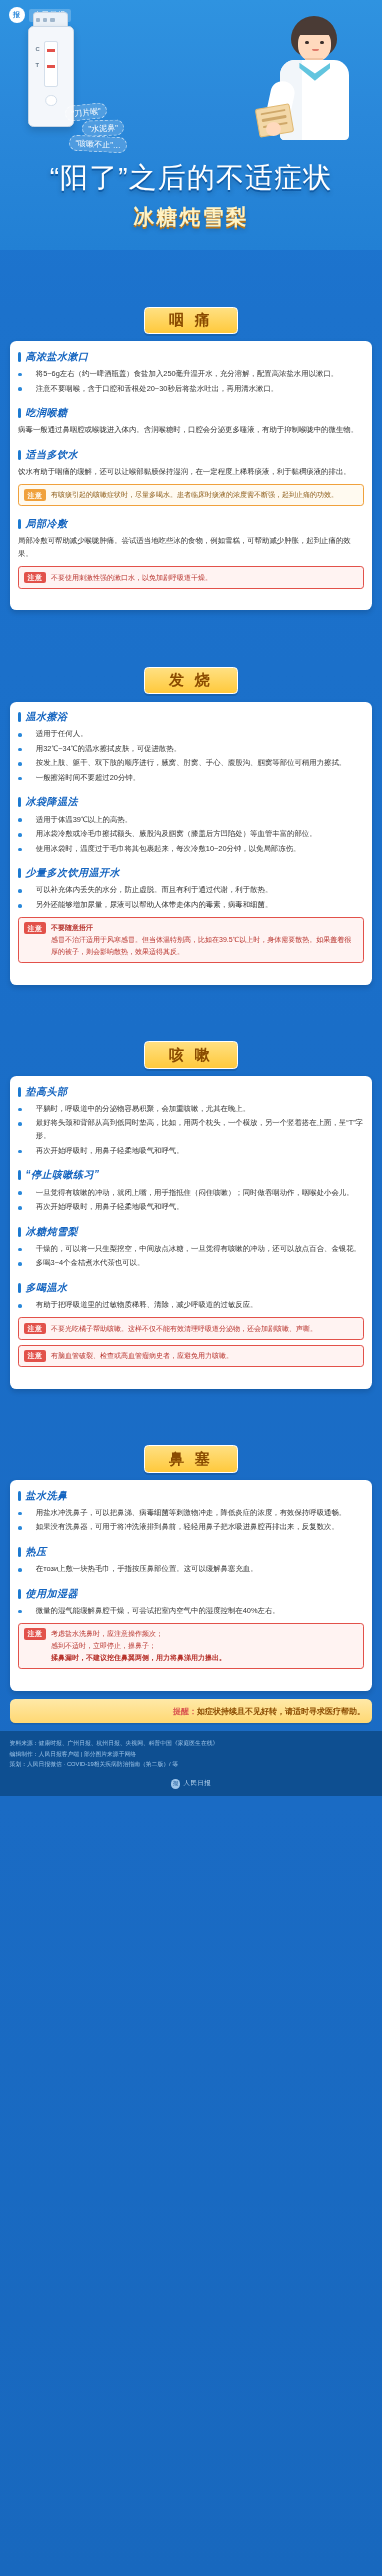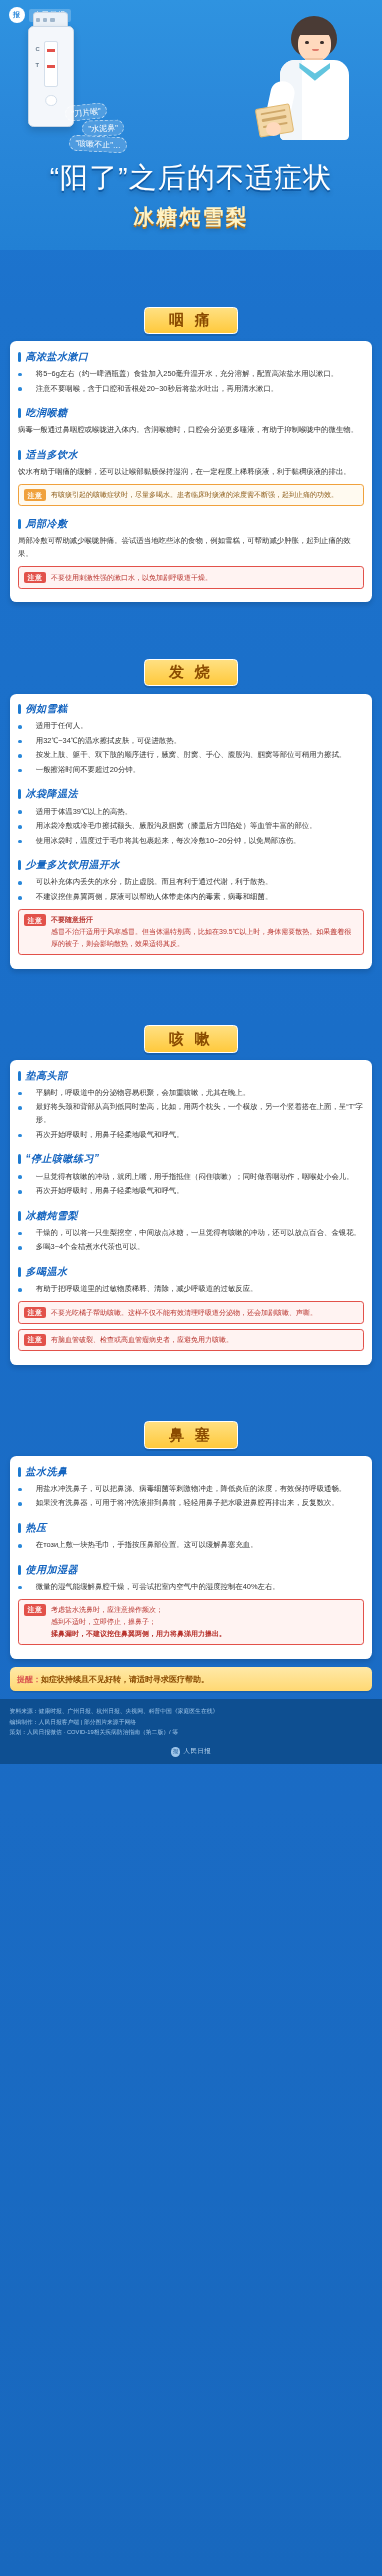--- a/index.html
+++ b/index.html
@@ -129,21 +129,21 @@
     margin-top: 48px;
   }
   .card {
     background: #ffffff;
     border-radius: 6.4px;
     padding: 8.5px 8.5px 9.6px;
     box-shadow: 0 2.1px 5.3px rgba(0,0,0,.14);
     margin-bottom: 8.5px;
   }
   .item { margin-bottom: 10.6px; }
-  .item:last-child { margin-bottom: 4px; }
+  .item:last-child { margin-bottom: 12px; }
   .item-head {
     display: flex; align-items: center; gap: 4.2px; margin-bottom: 4.2px;
   }
   .item-head .bar {
     width: 3.2px; height: 10px; background: #1d7ad1; border-radius: 1.6px;
   }
   .item-head .txt {
     color: #1565c0; font-size: 10px; font-weight: bold; letter-spacing: 0.5px; font-style: italic;
   }
   .bullet {
@@ -178,21 +178,21 @@
   .note.red .txt { color: #b8342e; }
   .note .txt .strong { font-weight: bold; }
 
   
   .tip {
     margin: 2.1px 9.6px 7.4px;
     background: linear-gradient(180deg,#ffe9a8,#ffd873);
     border-radius: 5.3px;
     padding: 5.3px 7.4px;
     color: #8a4b00; font-size: 8px; font-weight: bold;
-    text-align: left; line-height: 1.7;
+    text-align: right; line-height: 1.7;
     box-shadow: 0 1.6px 0 rgba(0,0,0,.1);
   }
   .tip .tipflag { color: #d9534f; }
 
   .credits {
     background: #0e4f91;
     padding: 7.4px 9.6px 4.2px;
     color: #9fc6ea; font-size: 5.8px; line-height: 1.8;
   }
   .credit-line { }
@@ -321,21 +321,21 @@
 
   <div class="section">
     <div class="sec-title-wrap">
       <div class="sec-title">发 烧</div>
     </div>
     <div class="card">
 
       <div class="item">
         <div class="item-head">
             <div class="bar"></div>
-          <div class="txt">例如雪糕</div>
+          <div class="txt">温水擦浴</div>
           </div>
         <div class="bullet">
             <div class="dot"></div>
             <div class="body">适用于任何人。</div>
           </div>
         <div class="bullet">
             <div class="dot"></div>
             <div class="body">用32℃~34℃的温水擦拭皮肤，可促进散热。</div>
           </div>
         <div class="bullet">
@@ -371,21 +371,21 @@
         <div class="item-head">
             <div class="bar"></div>
           <div class="txt">少量多次饮用温开水</div>
           </div>
         <div class="bullet">
             <div class="dot"></div>
             <div class="body">可以补充体内丢失的水分，防止虚脱。而且有利于通过代谢，利于散热。</div>
           </div>
         <div class="bullet">
             <div class="dot"></div>
-            <div class="body">不建议挖住鼻翼两侧，尿液可以帮助人体带走体内的毒素，病毒和细菌。</div>
+            <div class="body">另外还能够增加尿量，尿液可以帮助人体带走体内的毒素，病毒和细菌。</div>
           </div>
         <div class="note red">
           <div class="tag">注意</div>
           <div class="txt">
             <span class="strong">不要随意捂汗</span><br>
             <span>感冒不治汗适用于风寒感冒。但当体温特别高，比如在39.5℃以上时，身体需要散热。如果盖着很厚的被子，则会影响散热，效果适得其反。</span>
           </div>
         </div>
       </div>
 

